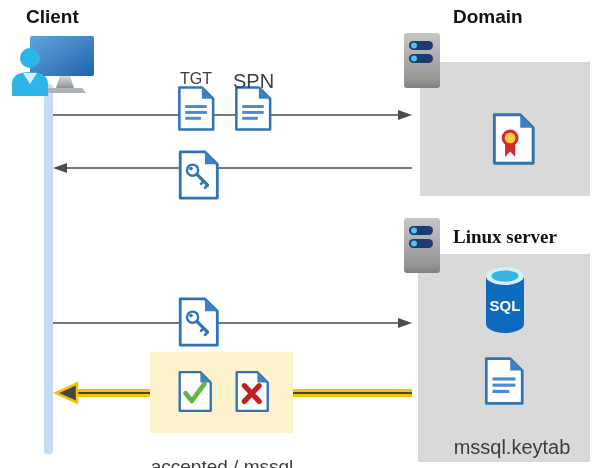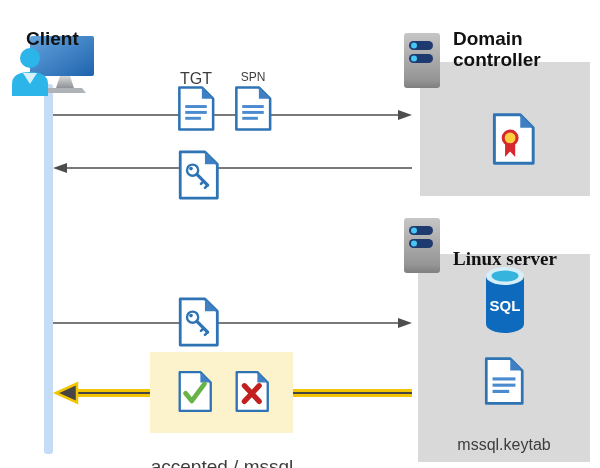--- a/index.html
+++ b/index.html
@@ -2,34 +2,34 @@
 <html><head>
 <meta charset="utf-8">
 <style>
   html,body{margin:0;padding:0;background:#fff;}
   #stage{
     position:relative;width:600px;height:468px;background:#fff;overflow:hidden;
     font-family:"Liberation Sans",sans-serif;
   }
   .abs{position:absolute;}
   .gray-box{background:#d9d9d9;z-index:0;}
-  .label-bold{font-weight:700;font-size:19px;color:#111;z-index:4;line-height:21px;margin-top:22px;}
+  .label-bold{font-weight:700;font-size:19px;color:#111;z-index:4;line-height:21px;}
   .label-plain{font-weight:400;color:#3d3d3d;z-index:4;margin-top:18px;}
   .ctr{text-align:center;}
   #timeline{left:44px;top:84px;width:9px;height:370px;background:#c4dcf6;border-radius:3px;z-index:1;}
   #arrow-layer{left:0;top:0;z-index:1;pointer-events:none;}
   #yellow-box{left:150px;top:352px;width:143px;height:81px;background:#fcf3cd;z-index:2;}
   .icon{z-index:3;}
   .srv{z-index:2;}
   #client-label{left:26px;top:6px;}
   #dc-label{left:453px;top:6px;}
   #linux-label{left:453px;top:226px;font-family:Liberation Serif, serif;}
   #tgt-label{left:176px;top:52px;width:40px;font-size:16px;}
-  #spn-label{left:233px;top:52px;width:40px;font-size:12px;}
-  #keytab-label{left:418px;top:418px;width:172px;font-size:16px;}
+  #spn-label{left:233px;top:52px;width:40px;font-size:20px;}
+  #keytab-label{left:418px;top:418px;width:172px;font-size:20px;padding-left:8px;}
   #result-label{left:122px;top:438px;width:200px;font-size:19px;}
 </style>
 </head>
 <body>
 
 <div id="stage">
 
   <svg width="0" height="0" class="abs" aria-hidden="true">
     <defs>
       <linearGradient id="gMon" x1="0" y1="0" x2="1" y2="1">
@@ -176,22 +176,21 @@
   </svg>
 
   <svg class="abs icon" style="left:234px;top:367px;" width="36" height="49" viewBox="0 0 40 48">
     <path d="M3 2.5 H26 L37.5 14 V45.5 H3 Z" fill="#fff" stroke="#2e74b5" stroke-width="2.6" stroke-linejoin="round"></path>
     <polygon points="26,2.5 26,14 37.5,14" fill="#3f80c4"></polygon>
     <path d="M11.5 17.5 L28 35 M28 17.5 L11.5 35" fill="none" stroke="#c21f1f" stroke-width="5.8" stroke-linecap="round"></path>
   </svg>
 
   <div id="client-label" class="abs label-bold">Client</div>
   <div id="dc-label" class="abs label-bold">
-    <span style="display:block;">Domain</span>
-    <span style="display:block;">controller</span>
+    <span style="display:block;text-align:right;">Domain</span>
   </div>
   <div id="linux-label" class="abs label-bold">Linux server</div>
   <div id="tgt-label" class="abs label-plain ctr">TGT</div>
   <div id="spn-label" class="abs label-plain ctr">SPN</div>
   <div id="keytab-label" class="abs label-plain ctr">mssql.keytab</div>
   <div id="result-label" class="abs label-plain ctr">accepted / mssql</div>
 
 </div>
 
 </body></html>

